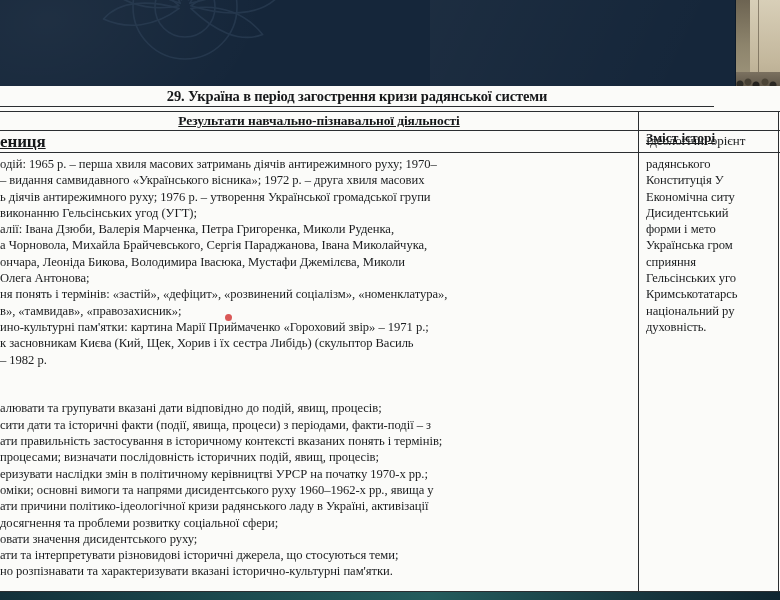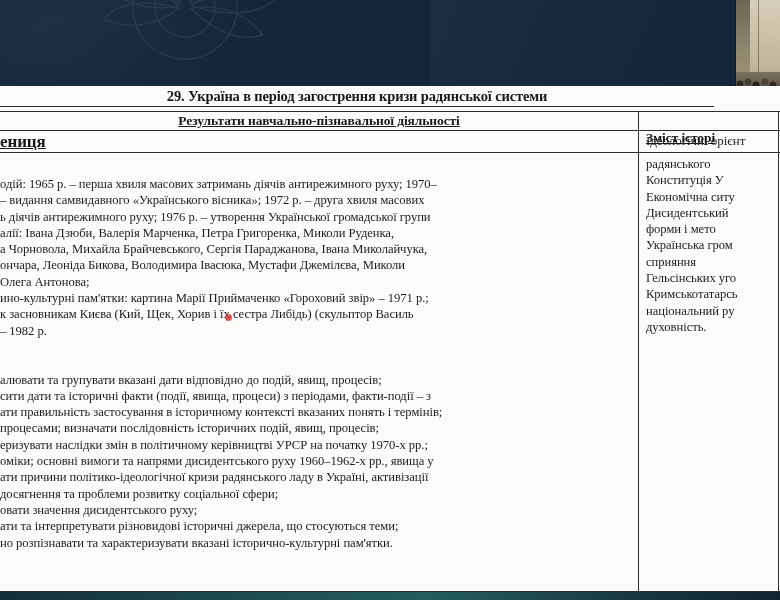--- a/index.html
+++ b/index.html
@@ -139,21 +139,21 @@
     position: absolute;
     font-size: 12.6px;
     line-height: 16.3px;
     color: #1b1d1f;
     text-align: justify;
     text-justify: inter-word;
     letter-spacing: -0.05px;
   }
   .body-text p { margin: 0; }
 
-  #left-col  { left: 0;   top: 48px; width: 634px; margin-top: 20px; }
+  #left-col  { left: 0;   top: 48px; width: 634px; }
   #right-col { left: 646px; top: 48px; width: 140px; }
   #right-col p { white-space: nowrap; }
 
   .gap { height: 16.3px; }
 
   #cursor-dot {
     position: absolute;
     width: 7px; height: 7px;
     border-radius: 50%;
     background: #d23b3b;
@@ -237,26 +237,31 @@
     <div class="col-head" style="left:646px; top:20px;margin-top:23px;">Зміст історі</div>
 
     <div class="col-head" style="left:0; top:47px; font-size:17px;">ениця</div>
     <div class="body-text" style="left:646px; top:47px; font-size:13px; white-space:nowrap;">Ідеологічні орієнт</div>
 
     <div class="body-text" id="left-col" style="top:70px;">
       <div>
         <p>одій: 1965 р. – перша хвиля масових затримань діячів антирежимного руху; 1970–</p>
         <p>– видання самвидавного «Українського вісника»; 1972 р. – друга хвиля масових</p>
         <p>ь діячів антирежимного руху; 1976 р. – утворення Української громадської групи</p>
+        <p>виконанню Гельсінських угод (УГТ);</p>
       </div>
       <div>
         <p>алії: Івана Дзюби, Валерія Марченка, Петра Григоренка, Миколи Руденка,</p>
         <p>а Чорновола, Михайла Брайчевського, Сергія Параджанова, Івана Миколайчука,</p>
         <p>ончара, Леоніда Бикова, Володимира Івасюка, Мустафи Джемілєва, Миколи</p>
         <p>Олега Антонова;</p>
+      </div>
+      <div>
+        <p>ня понять і термінів: «застій», «дефіцит», «розвинений соціалізм», «номенклатура»,</p>
+        <p>в», «тамвидав», «правозахисник»;</p>
       </div>
       <div>
         <p>ино-культурні пам'ятки: картина Марії Приймаченко «Гороховий звір» – 1971 р.;</p>
         <p>к засновникам Києва (Кий, Щек, Хорив і їх сестра Либідь) (скульптор Василь</p>
         <p>– 1982 р.</p>
       </div>
       <div class="gap"></div>
       <div class="gap"></div>
       <div>
         <p>алювати та групувати вказані дати відповідно до подій, явищ, процесів;</p>

